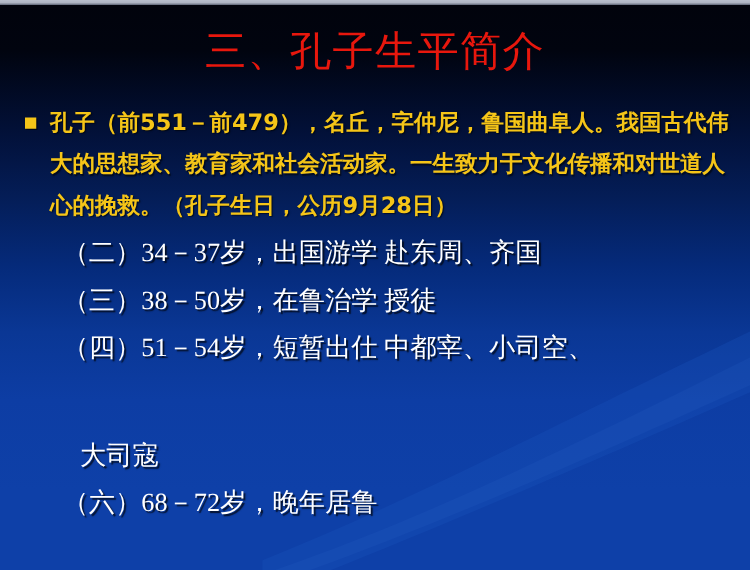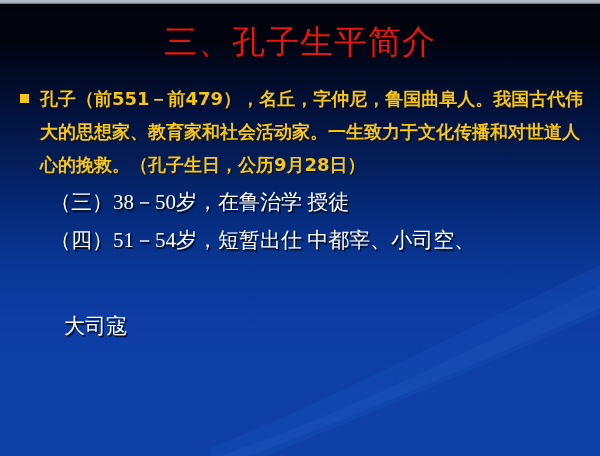--- a/index.html
+++ b/index.html
@@ -153,20 +153,22 @@
     <div class="slide-title">三、孔子生平简介</div>
 
     <div class="body-block">
 
       <div class="bullet-row">
         <span class="bullet-marker"></span>
         <div class="para-yellow">孔子（前551－前479），名丘，字仲尼，鲁国曲阜人。我国古代伟大的思想家、教育家和社会活动家。一生致力于文化传播和对世道人心的挽救。（孔子生日，公历9月28日）</div>
       </div>
 
       <div class="sub-list">
+        <div class="sub-line">（二）34－37岁，出国游学 赴东周、齐国</div>
         <div class="sub-line">（三）38－50岁，在鲁治学 授徒</div>
         <div class="sub-line">（四）51－54岁，短暂出仕 中都宰、小司空、</div>
         <div class="sub-line cont">大司寇</div>
+        <div class="sub-line">（六）68－72岁，晚年居鲁</div>
       </div>
 
     </div>
   </div>
 </div>
 
 </body></html>

